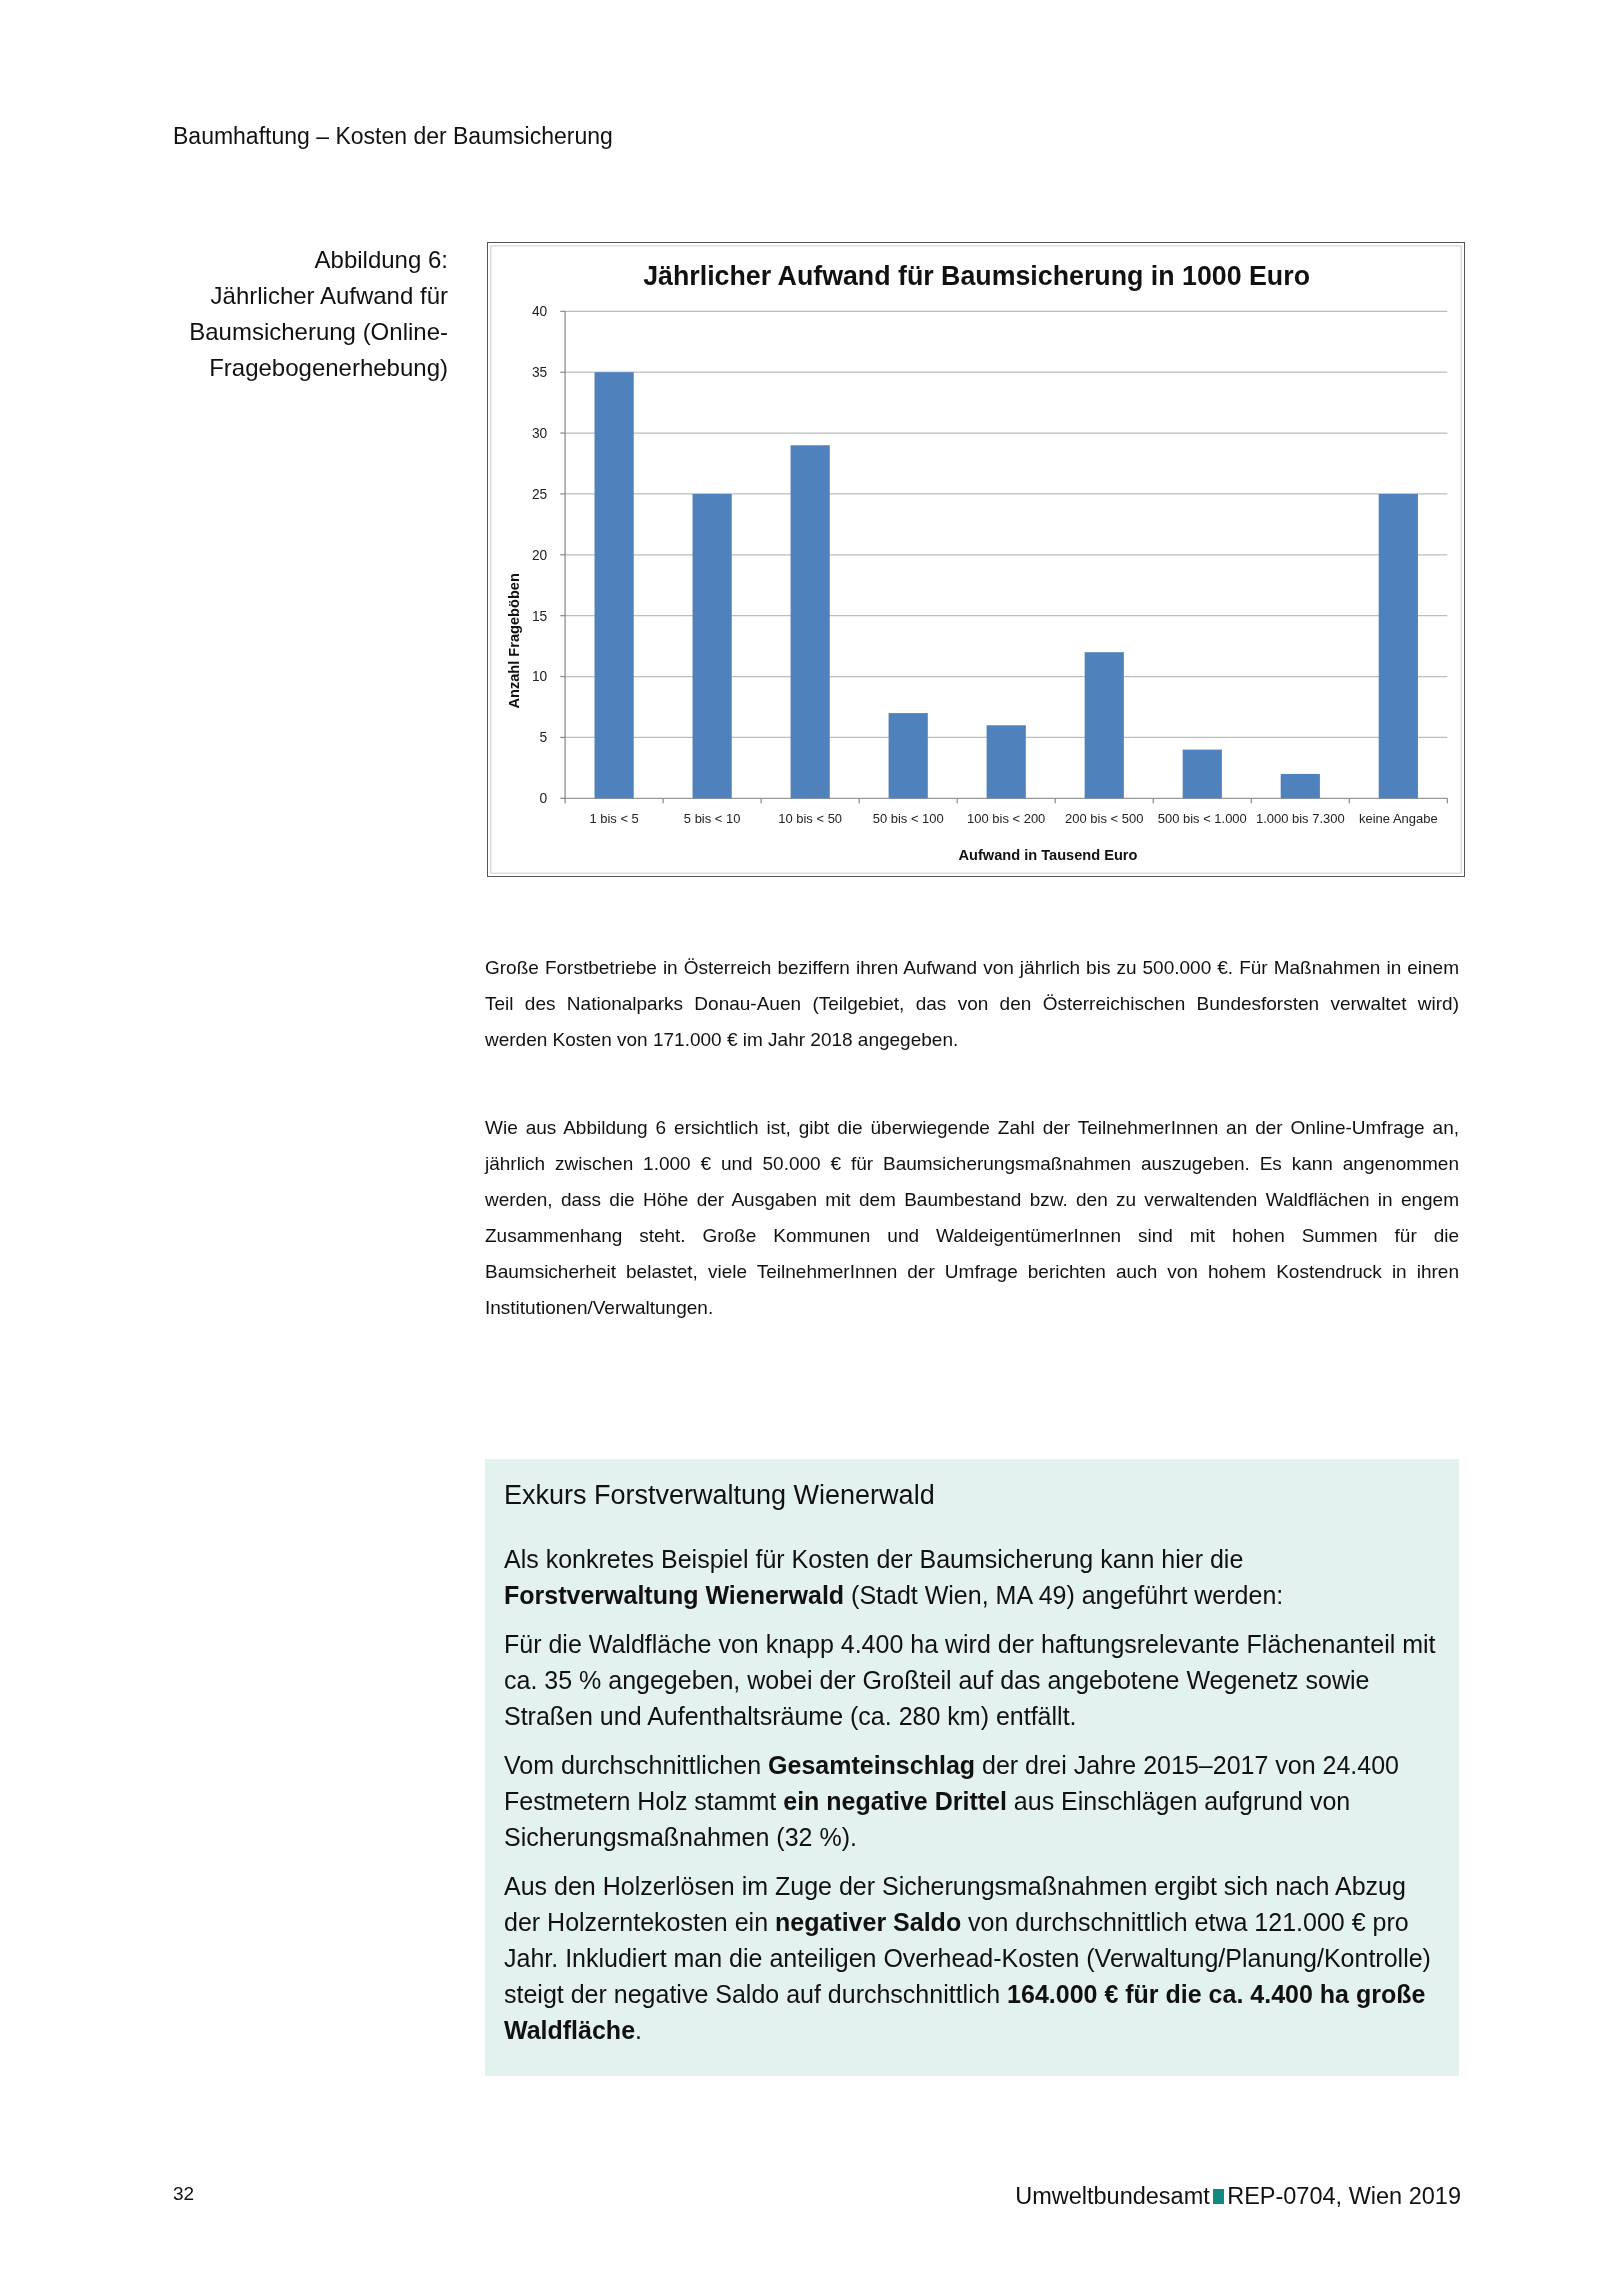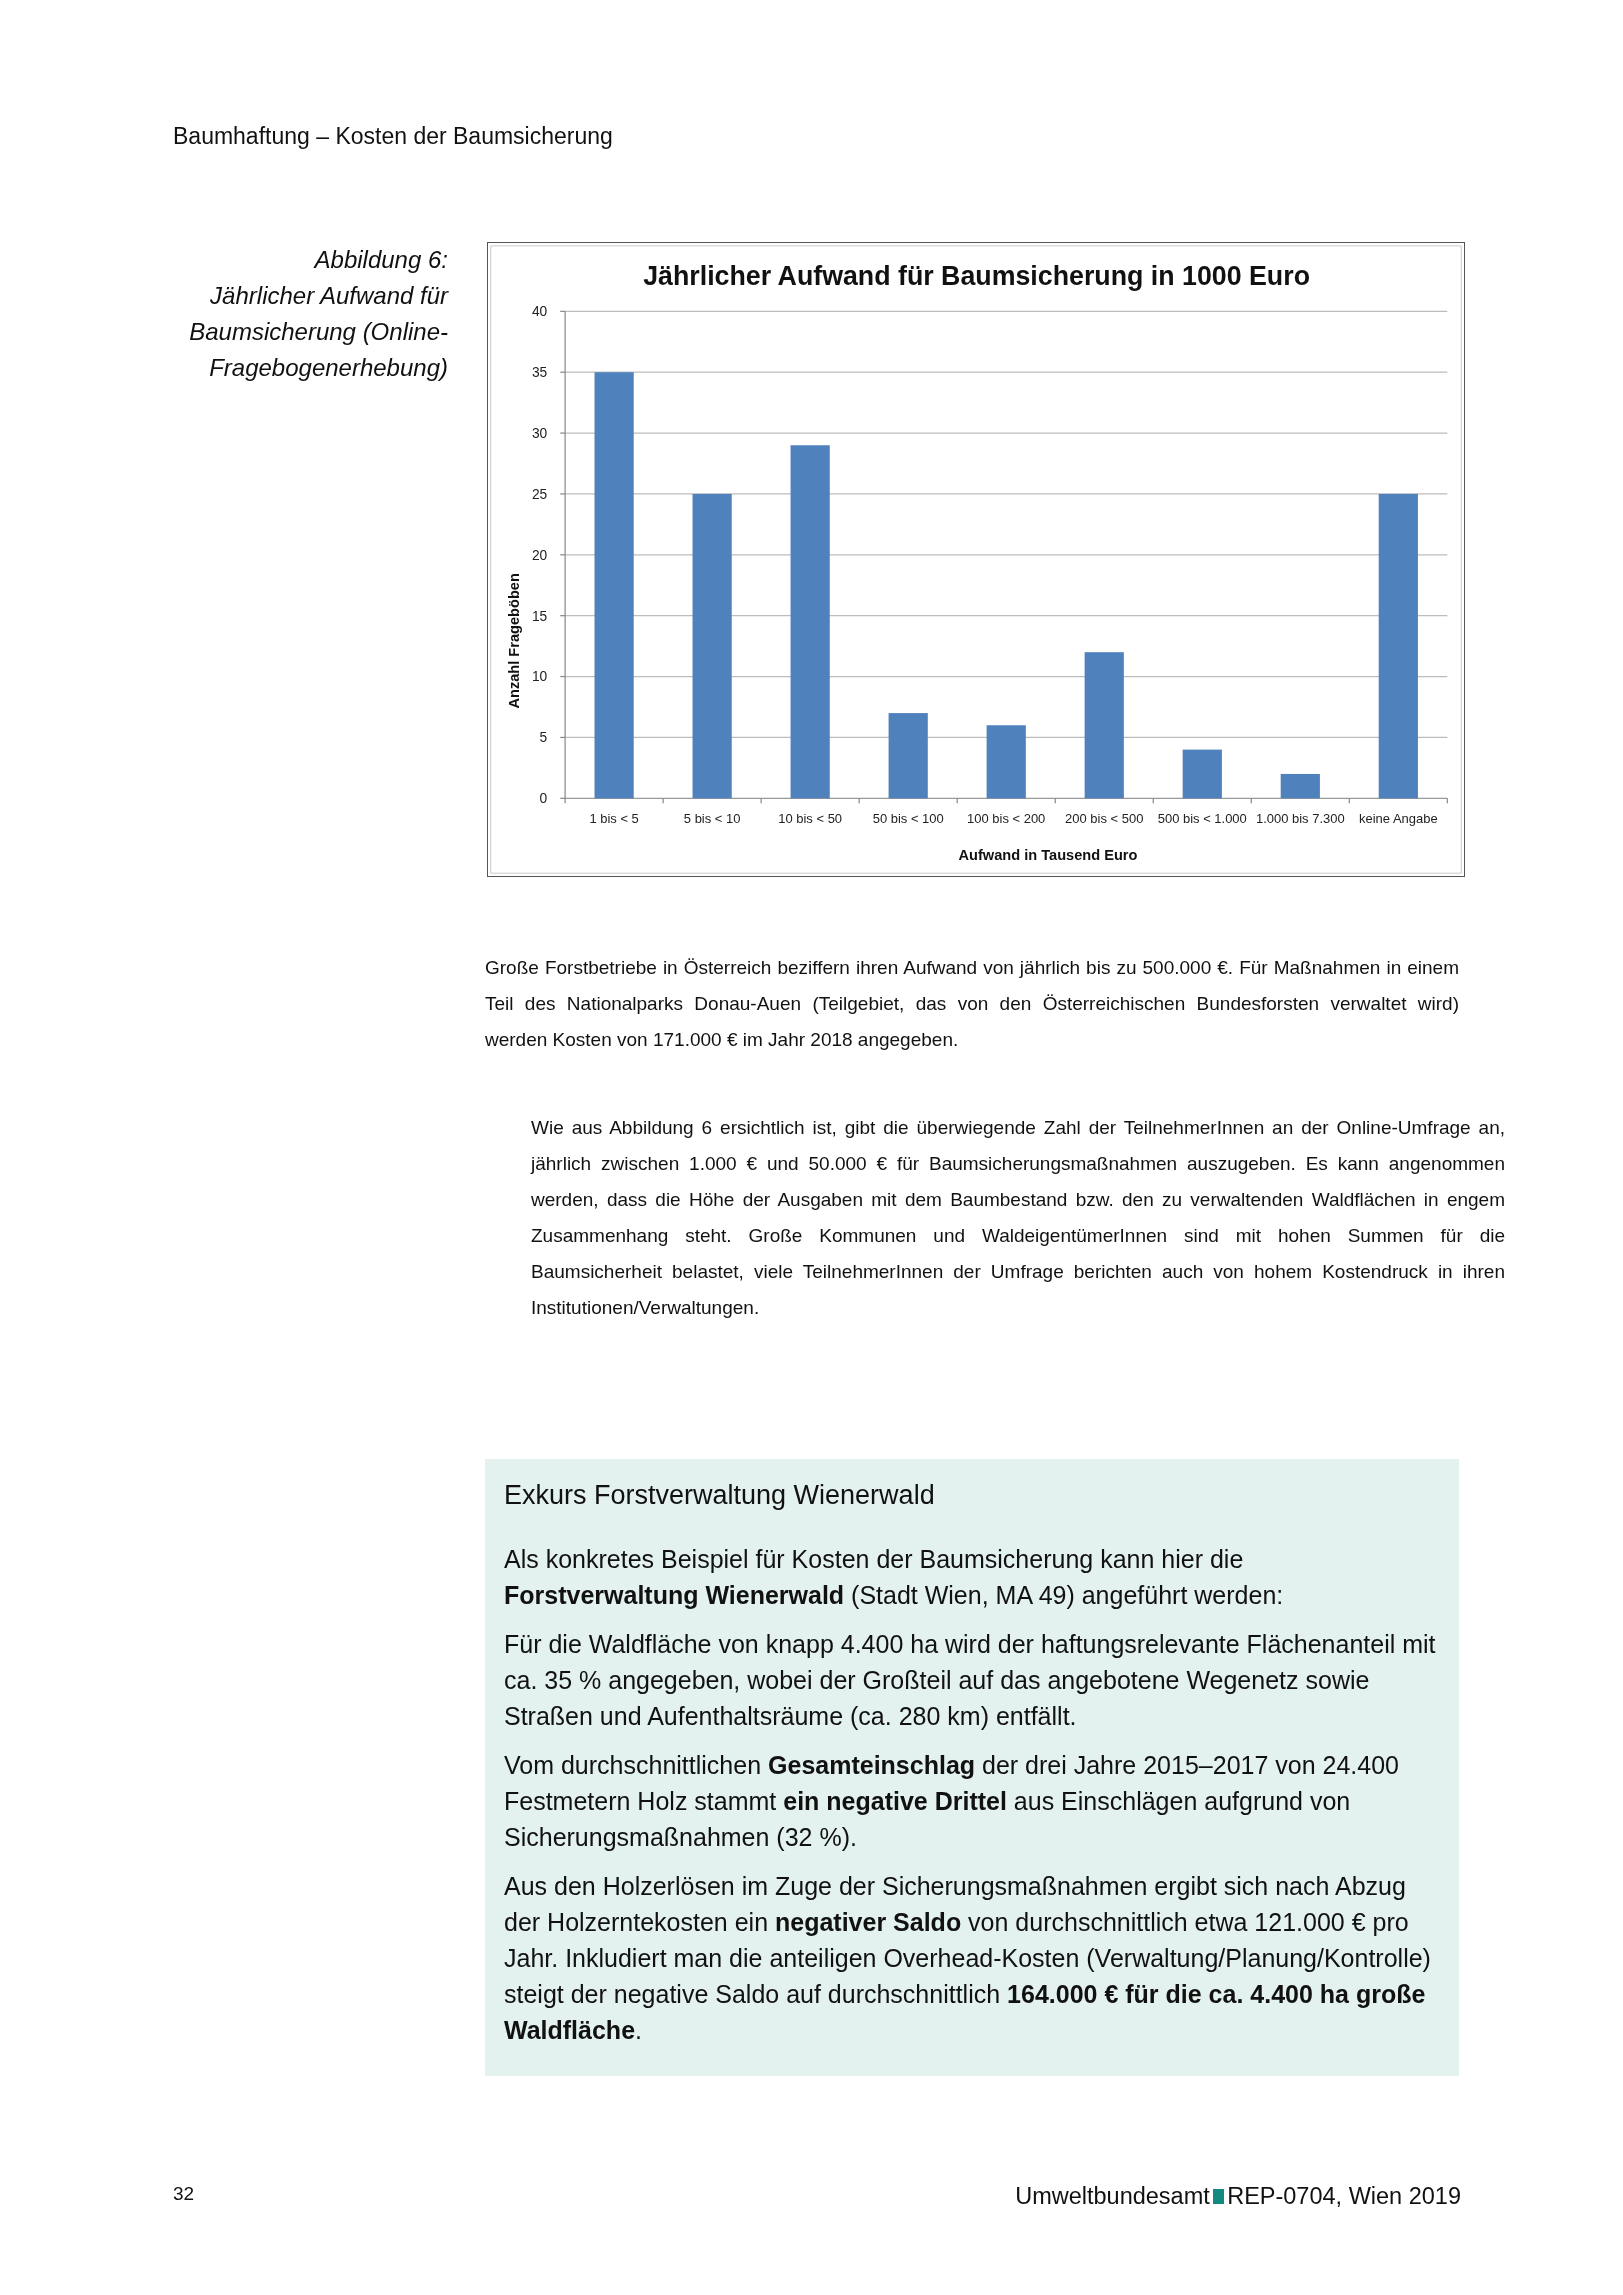--- a/index.html
+++ b/index.html
@@ -2,36 +2,36 @@
 <html style="font-size:13px"><head>
   <meta charset="utf-8">
   <style>
     html, body { margin: 0; padding: 0; background: #ffffff; }
     body { width: 1623px; height: 2295px; position: relative; overflow: hidden;
            font-family: "Liberation Sans", sans-serif; color: #111; }
 
     .running-header { position: absolute; left: 173px; top: 123px; font-size: 23px; }
 
     .caption { position: absolute; left: 162px; top: 242px; width: 286px; text-align: right;
-               font-style: italic; font-size: 24px; line-height: 36px; }
+               font-size: 24px; line-height: 36px; }
 
     .chart-frame { position: absolute; left: 487px; top: 242px; width: 978px; height: 635px;
                    border: 1.6px solid #555; box-sizing: border-box; background: #fff;
                    box-shadow: inset 0 0 0 2.4px #fff, inset 0 0 0 3.2px #bbb; }
     .chart-frame svg { position: absolute; left: 0; top: 0; }
     .chart-title { font-family: "Liberation Sans", sans-serif; font-weight: bold; font-size: 33px; fill: #111; }
     .tick-label { font-family: "Liberation Sans", sans-serif; font-size: 17px; fill: #222; }
     .cat-label { font-family: "Liberation Sans", sans-serif; font-size: 16px; fill: #222; }
     .axis-title { font-family: "Liberation Sans", sans-serif; font-weight: bold; font-size: 18px; fill: #111; }
 
     .body-text { position: absolute; left: 485px; width: 974px; font-size: 19px; line-height: 36px;
                  text-align: justify; }
     .body-text p { margin: 0; }
     #para1 { top: 950px; }
-    #para2 { top: 1110px; margin-left: 46px; }
+    #para2 { top: 1110px; }
 
     .exkurs { position: absolute; left: 485px; top: 1459px; width: 974px; height: 617px;
               background: #e3f1ef; box-sizing: border-box; padding: 18px 19px; font-size: 25px; line-height: 36px; }
     .exkurs h3 { margin: 0 0 28px 0; font-weight: normal; font-size: 27px; line-height: 36px; }
     .exkurs p { margin: 0 0 13px 0; }
     .exkurs b { font-weight: bold; }
 
     .footer-page { position: absolute; left: 173px; top: 2183px; font-size: 19px; }
     .footer-right { position: absolute; right: 162px; top: 2183px; font-size: 23.5px; display: flex; align-items: center; gap: 3px; }
     .footer-sq { display: inline-block; width: 11.4px; height: 14.6px; background: #138a80; }

